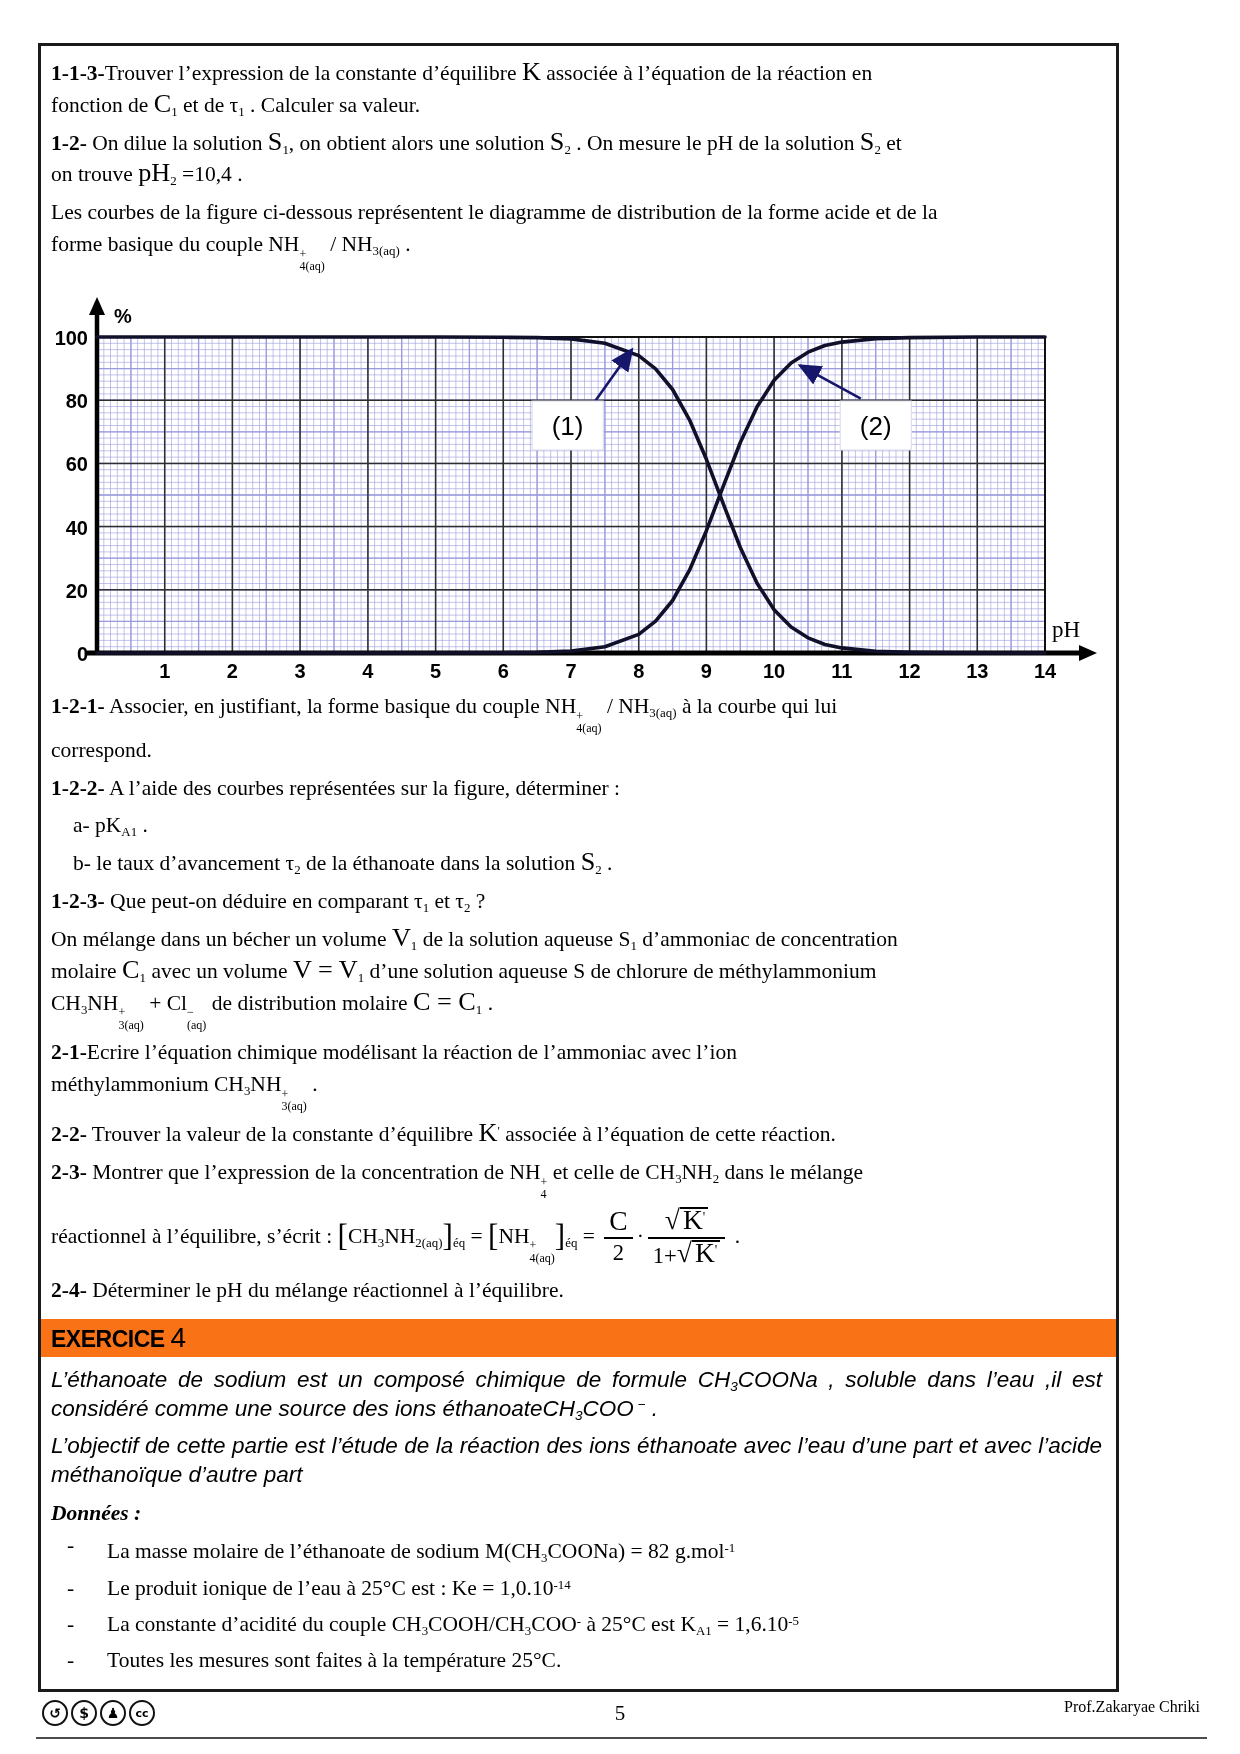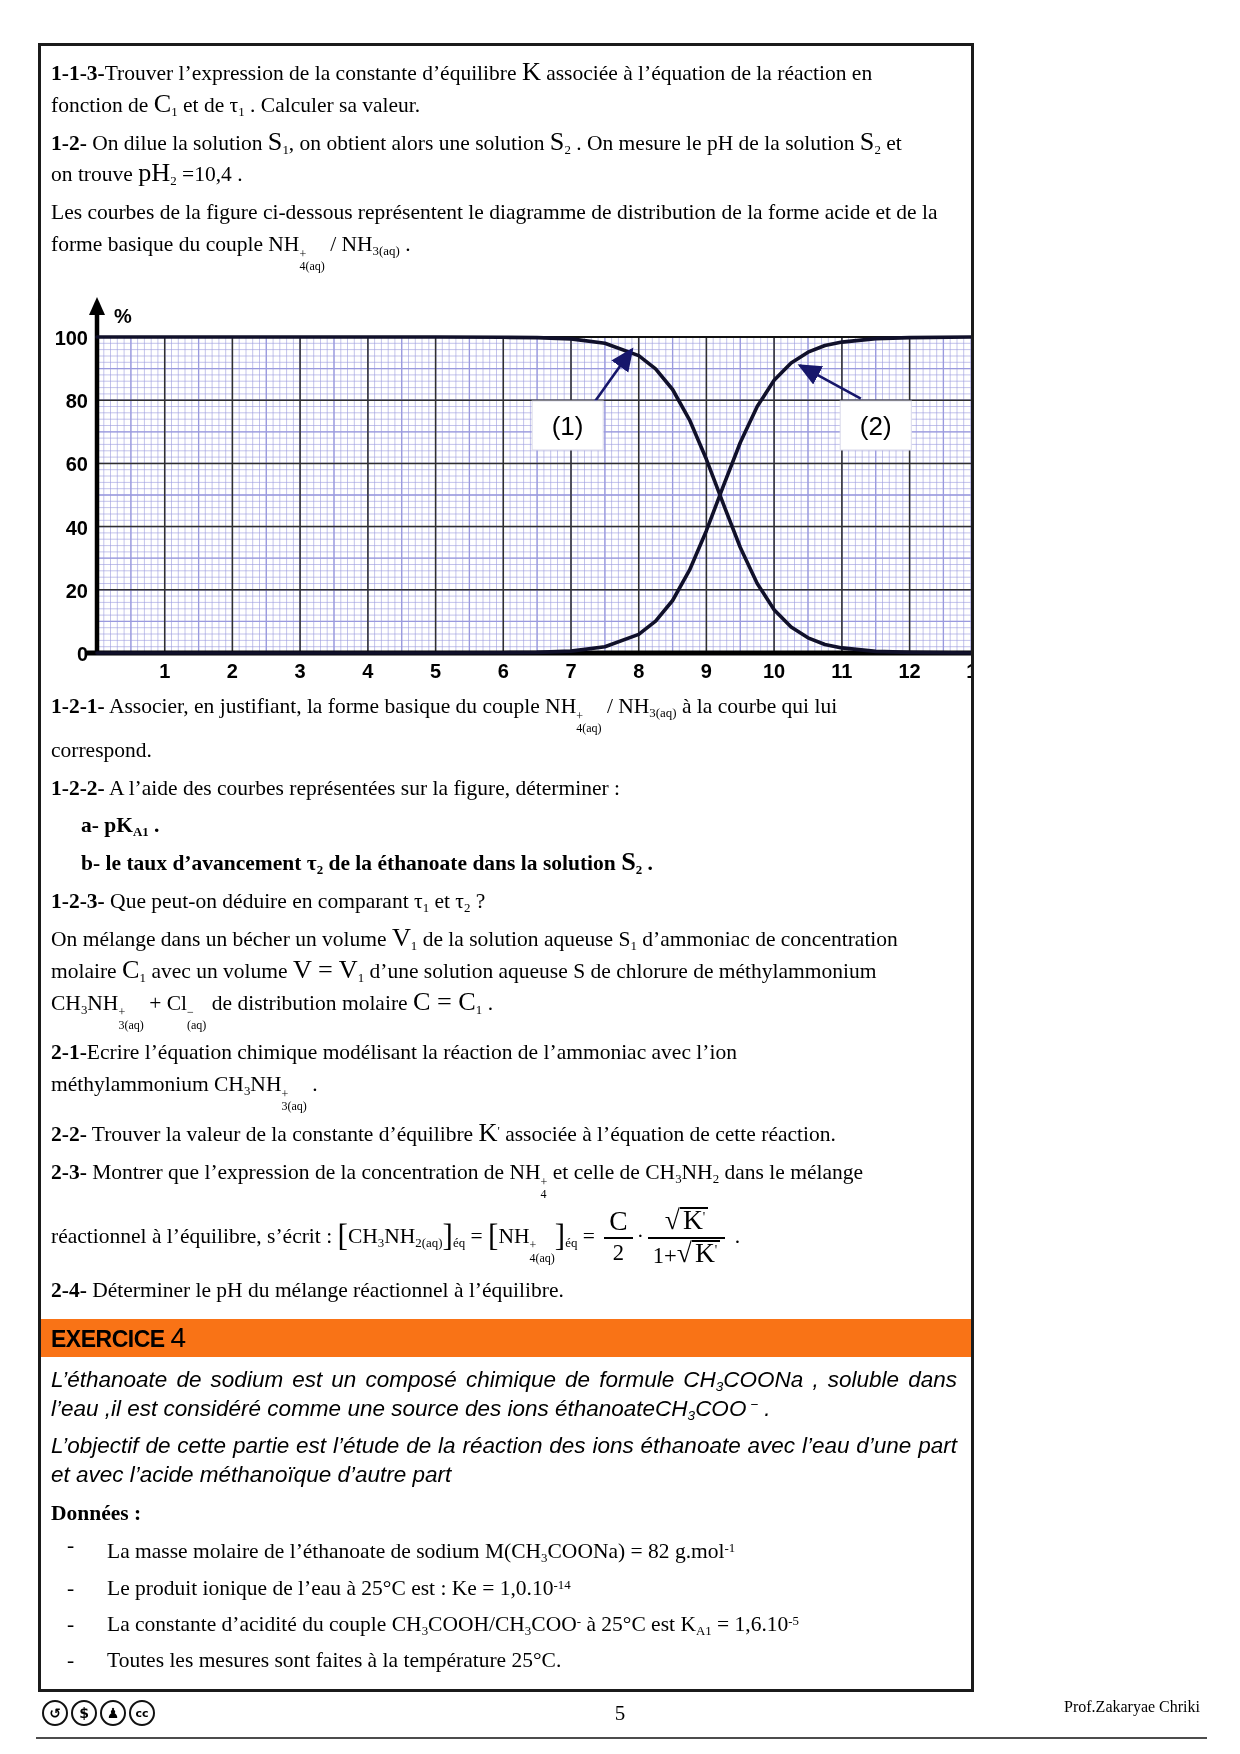--- a/index.html
+++ b/index.html
@@ -1,37 +1,37 @@
 <!DOCTYPE html>
 <html lang="fr"><head>
 <meta charset="utf-8">
 <style>
   html,body{margin:0;padding:0;}
   body{width:1240px;height:1754px;background:#fff;position:relative;
        font-family:"Liberation Serif",serif;color:#000;}
-  .page-border{position:absolute;left:38px;top:43px;width:936px;height:1649px;
+  .page-border{position:absolute;left:38px;top:43px;width:1081px;height:1649px;
        border:3px solid #1b1b1b;box-sizing:border-box;padding:6px 14px 0 10px;overflow:hidden;}
   p{margin:6px 0;font-size:21.5px;line-height:1.48;}
   .b{font-weight:bold;}
   .v{font-size:1.22em;line-height:0;}
   sub,sup{font-size:0.60em;line-height:0;}
   sub{vertical-align:-0.3em;}
   sup{vertical-align:0.5em;}
   .stack{display:inline-flex;flex-direction:column;font-size:0.56em;line-height:1.05;
          vertical-align:-0.55em;text-align:left;}
   .stack span{display:block;}
   .big{font-size:1.45em;line-height:0;vertical-align:-0.10em;}
   .frac{display:inline-flex;flex-direction:column;text-align:center;vertical-align:middle;
         margin:0 4px;font-size:1.05em;line-height:1.15;}
   .frac .num{border-bottom:2px solid #000;padding:0 5px 1px;}
   .frac .den{padding:1px 5px 0;}
   .sqrt{display:inline-flex;align-items:flex-start;}
   .sqrt .rad{font-size:1.22em;line-height:1;transform:translateY(-1px);}
   .sqrt .radinner{border-top:2px solid #000;padding:0 3px;}
-  .indent1{margin-left:30px;font-weight:bold;}
+  .indent1{margin-left:22px;}
   .chart-wrap{margin:2px 0 0 0;}
   .tick{font:bold 20px "Liberation Sans",sans-serif;}
   .axlabel{font:23px "Liberation Serif",serif;}
   .annlabel{font:26px "Liberation Sans",sans-serif;}
   .exo-bar{background:#f97316;margin:12px -14px 8px -10px;padding:3px 0 3px 10px;
            font-family:"Liberation Sans",sans-serif;}
   .exo-bar .w{font-weight:bold;font-size:23px;letter-spacing:-0.5px;}
   .exo-bar .n{font-size:28px;font-weight:500;margin-left:6px;}
   .italic-block p{font-family:"Liberation Sans",sans-serif;font-style:italic;
                   font-size:22.5px;line-height:1.3;text-align:justify;margin:8px 0;}
@@ -150,21 +150,21 @@
 
   <div class="exo-bar">
     <span class="w">EXERCICE</span><span class="n">4</span>
   </div>
 
   <div class="italic-block">
     <p><span>L’éthanoate de sodium est un composé chimique de formule CH</span><sub>3</sub><span>COONa , soluble dans l’eau ,il est  considéré comme une source des ions éthanoate</span><span>CH</span><sub>3</sub><span>COO</span><sup> −</sup><span> .</span></p>
     <p><span>L’objectif de cette partie est l’étude de la réaction des ions éthanoate avec l’eau d’une part et avec l’acide méthanoïque d’autre part</span></p>
   </div>
 
-  <p style="margin-top:8px;"><span class="b">Données :</span></p>
+  <p style="margin-top:8px;font-style:italic;"><span class="b">Données :</span></p>
 
   <div class="dl">
     <span class="dash" style="transform:translateY(-6px);">-</span>
     <span><span>La masse molaire de l’éthanoate de sodium M(CH</span><sub>3</sub><span>COONa) = 82 g.mol</span><sup>-1</sup></span>
   </div>
   <div class="dl">
     <span class="dash">-</span>
     <span><span>Le produit ionique de l’eau à 25°C   est : Ke = 1,0.10</span><sup>-14</sup></span>
   </div>
   <div class="dl">

